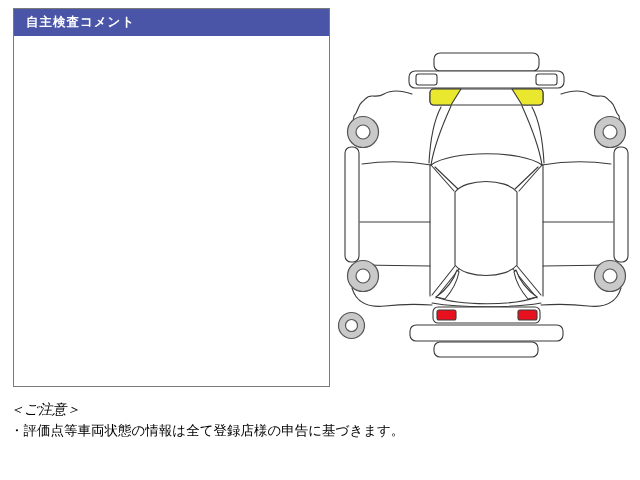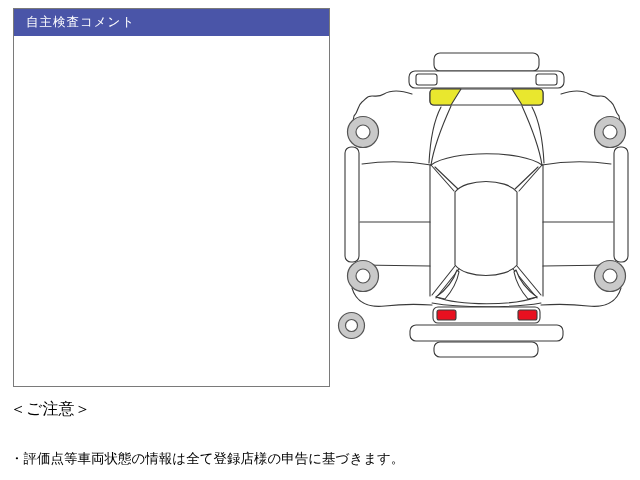--- a/index.html
+++ b/index.html
@@ -6,35 +6,35 @@
   .canvas{
     position:relative;width:640px;height:480px;background:#ffffff;overflow:hidden;
     font-family:"Liberation Sans","DejaVu Sans",sans-serif;color:#000;
   }
   .comment-box{
     position:absolute;left:13px;top:8px;width:317px;height:379px;
     border:1px solid #7a7a7a;background:#ffffff;box-sizing:border-box;
   }
   .comment-header{
     height:27px;line-height:27px;background:#4a55a8;color:#ffffff;
-    font-size:12.5px;font-weight:normal;padding-left:12px;letter-spacing:1px;
+    font-size:12.5px;font-weight:bold;padding-left:12px;letter-spacing:1px;
   }
   .comment-body{
     position:absolute;left:0;top:27px;right:0;bottom:0;background:#ffffff;
     font-size:12px;padding:6px 8px;box-sizing:border-box;white-space:pre-wrap;
   }
   .car-diagram{
     position:absolute;left:335px;top:48px;width:305px;height:318px;
   }
   .notes{
     position:absolute;left:10px;top:398px;width:620px;
     font-size:14px;line-height:22px;
   }
-  .notes .heading{font-size:16px;}
-  .notes .item{font-size:13.5px;margin-top:28px;}
+  .notes .heading{font-size:14px;font-style:italic;}
+  .notes .item{font-size:13.5px;}
 </style>
 </head>
 <body>
 
 <div class="canvas">
 
   <div class="comment-box">
     <div class="comment-header">
       <span>自主検査コメント</span>
     </div>

